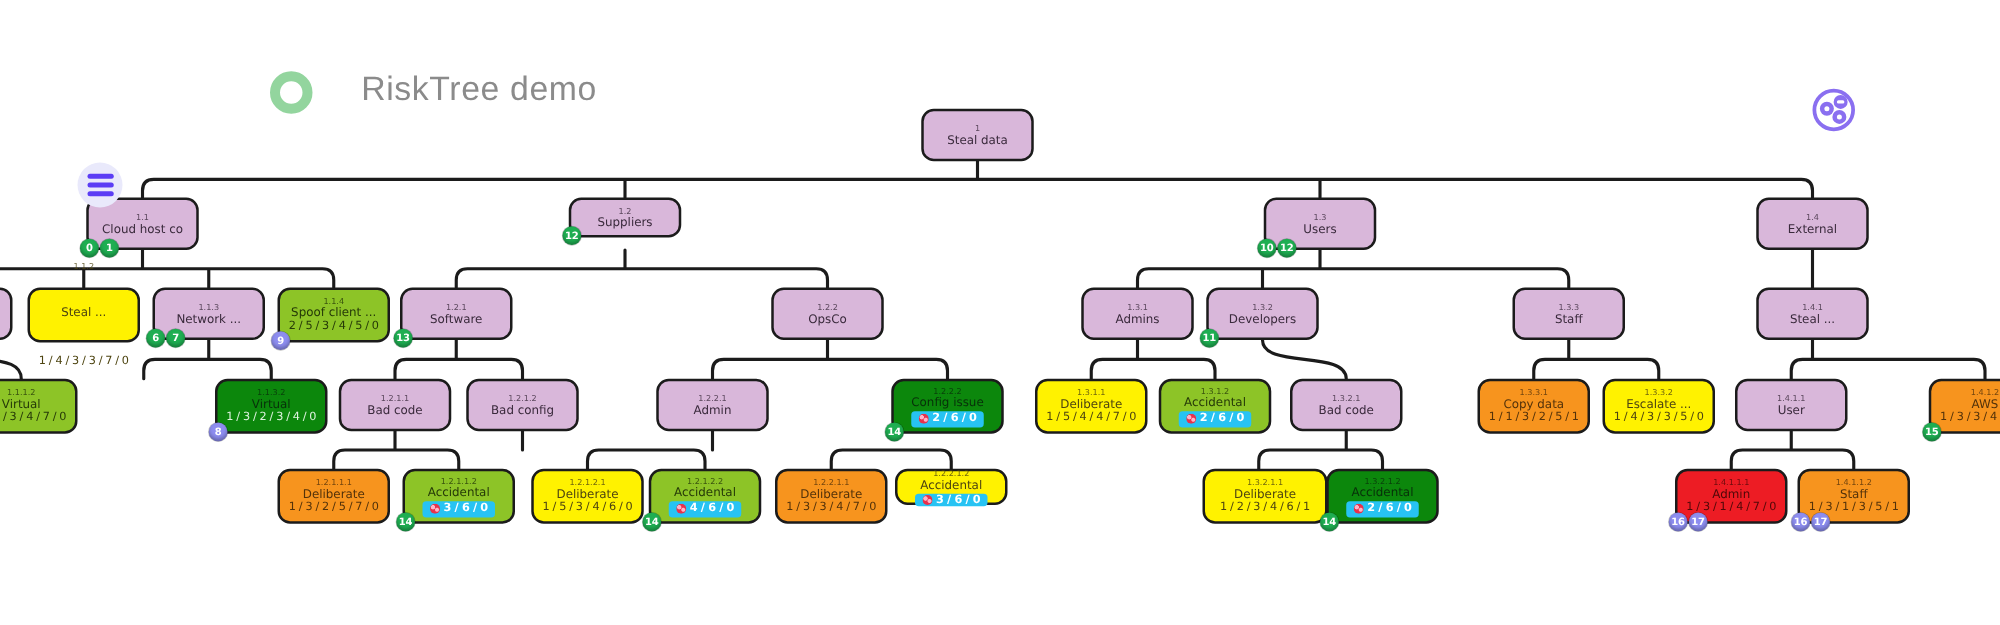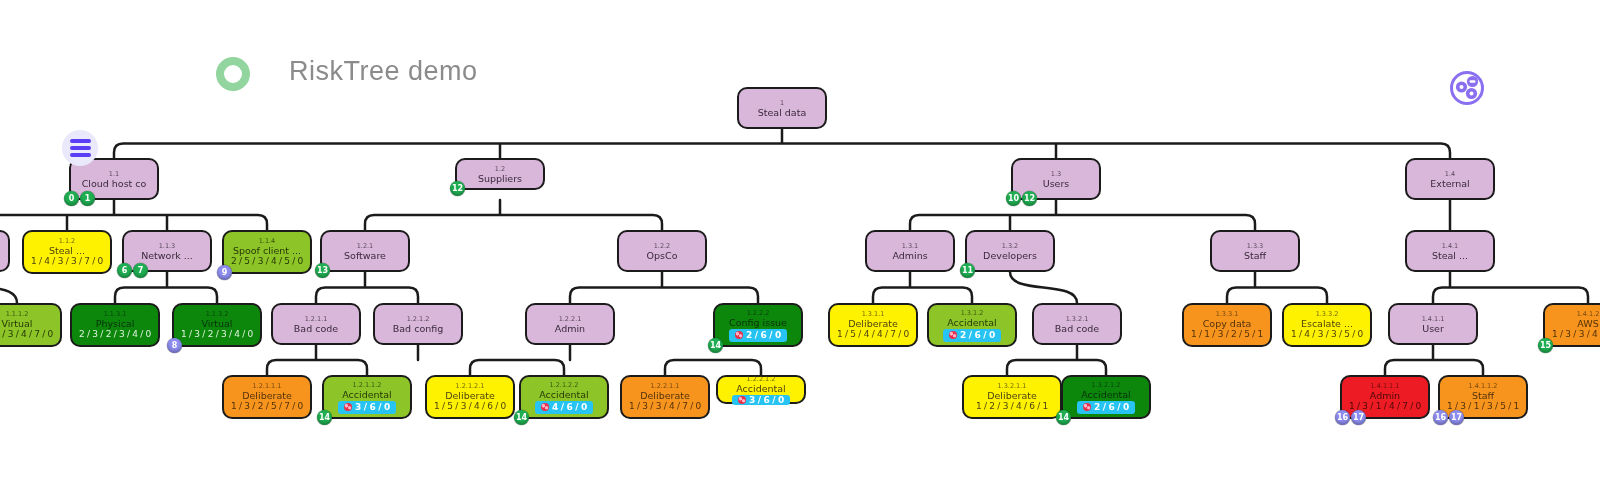--- a/index.html
+++ b/index.html
@@ -122,21 +122,21 @@
       </span>
     </div>
     <div class="node c-lilac" style="left: 1405px; top: 158px; width: 90px; height: 42px;">
       <span class="nid">1.4</span>
       <span class="nlabel">External</span>
     </div>
     <div class="node c-lilac" style="left: -80px; top: 230px; width: 90px; height: 42px;">
       <span class="nid"></span>
       <span class="nlabel"></span>
     </div>
-    <div class="node c-yellow" style="left: 22px; top: 230px; width: 90px; height: 44px;">
+    <div class="node c-yellow" style="left: 22px; top: 230px; width: 90px; height: 44px; gap: 28px;">
       <span class="nid">1.1.2</span>
       <span class="nlabel">Steal ...</span>
       <span class="nscores">1 / 4 / 3 / 3 / 7 / 0</span>
     </div>
     <div class="node c-lilac" style="left: 122px; top: 230px; width: 90px; height: 42px;">
       <span class="nid">1.1.3</span>
       <span class="nlabel">Network ...</span>
       <span class="badges">
         <span class="badge green">6</span>
         <span class="badge green">7</span>
@@ -178,25 +178,20 @@
     </div>
     <div class="node c-lilac" style="left: 1405px; top: 230px; width: 90px; height: 42px;">
       <span class="nid">1.4.1</span>
       <span class="nlabel">Steal ...</span>
     </div>
     <div class="node c-yellowgreen" style="left: -28px; top: 303px; width: 90px; height: 44px;">
       <span class="nid">1.1.1.2</span>
       <span class="nlabel">Virtual</span>
       <span class="nscores">1 / 3 / 3 / 4 / 7 / 0</span>
     </div>
-    <div class="node c-darkgreen" style="left: 70px; top: 303px; width: 90px; height: 44px;">
-      <span class="nid">1.1.3.1</span>
-      <span class="nlabel">Physical</span>
-      <span class="nscores">2 / 3 / 2 / 3 / 4 / 0</span>
-    </div>
     <div class="node c-darkgreen" style="left: 172px; top: 303px; width: 90px; height: 44px;">
       <span class="nid">1.1.3.2</span>
       <span class="nlabel">Virtual</span>
       <span class="nscores">1 / 3 / 2 / 3 / 4 / 0</span>
       <span class="badges">
         <span class="badge purple">8</span>
       </span>
     </div>
     <div class="node c-lilac" style="left: 271px; top: 303px; width: 90px; height: 42px;">
       <span class="nid">1.2.1.1</span>

